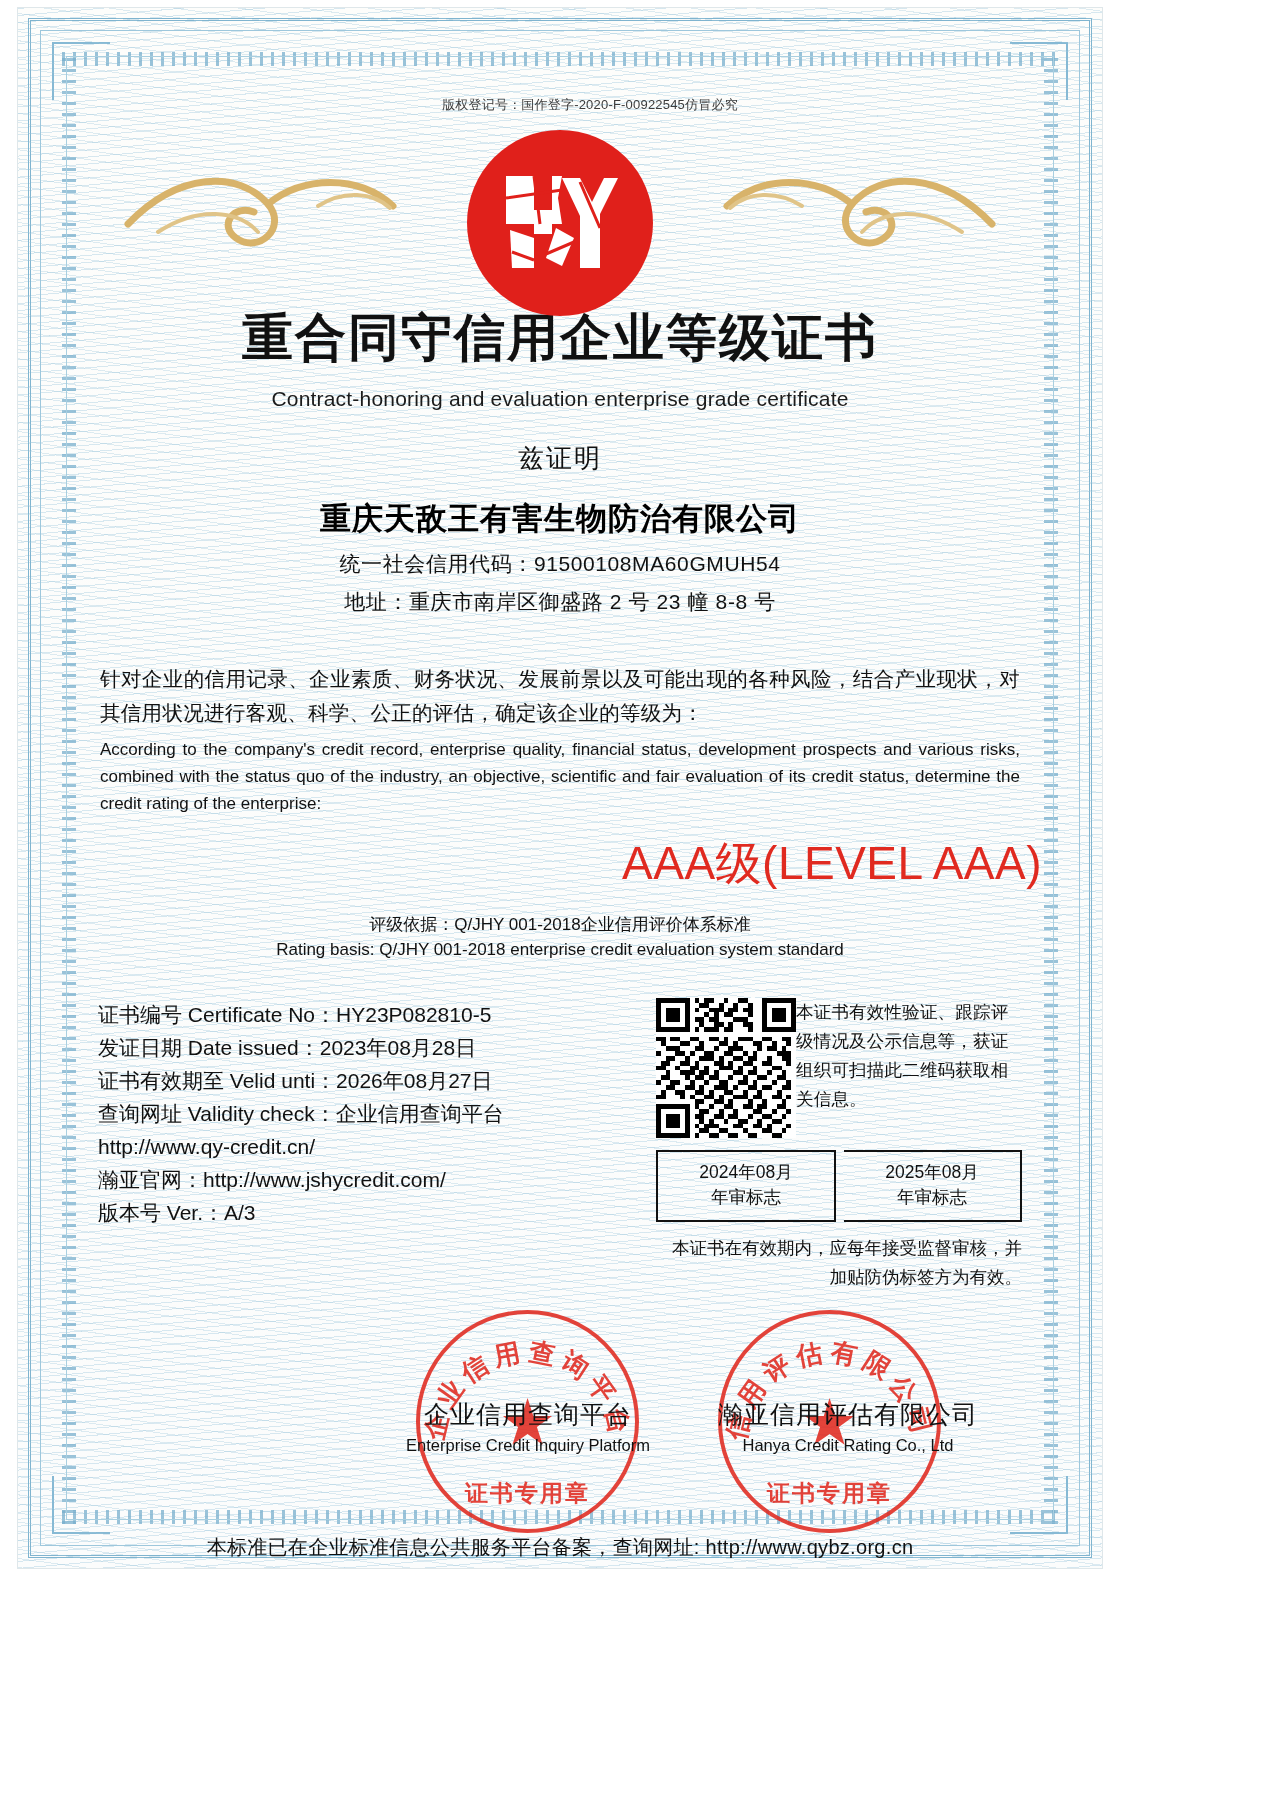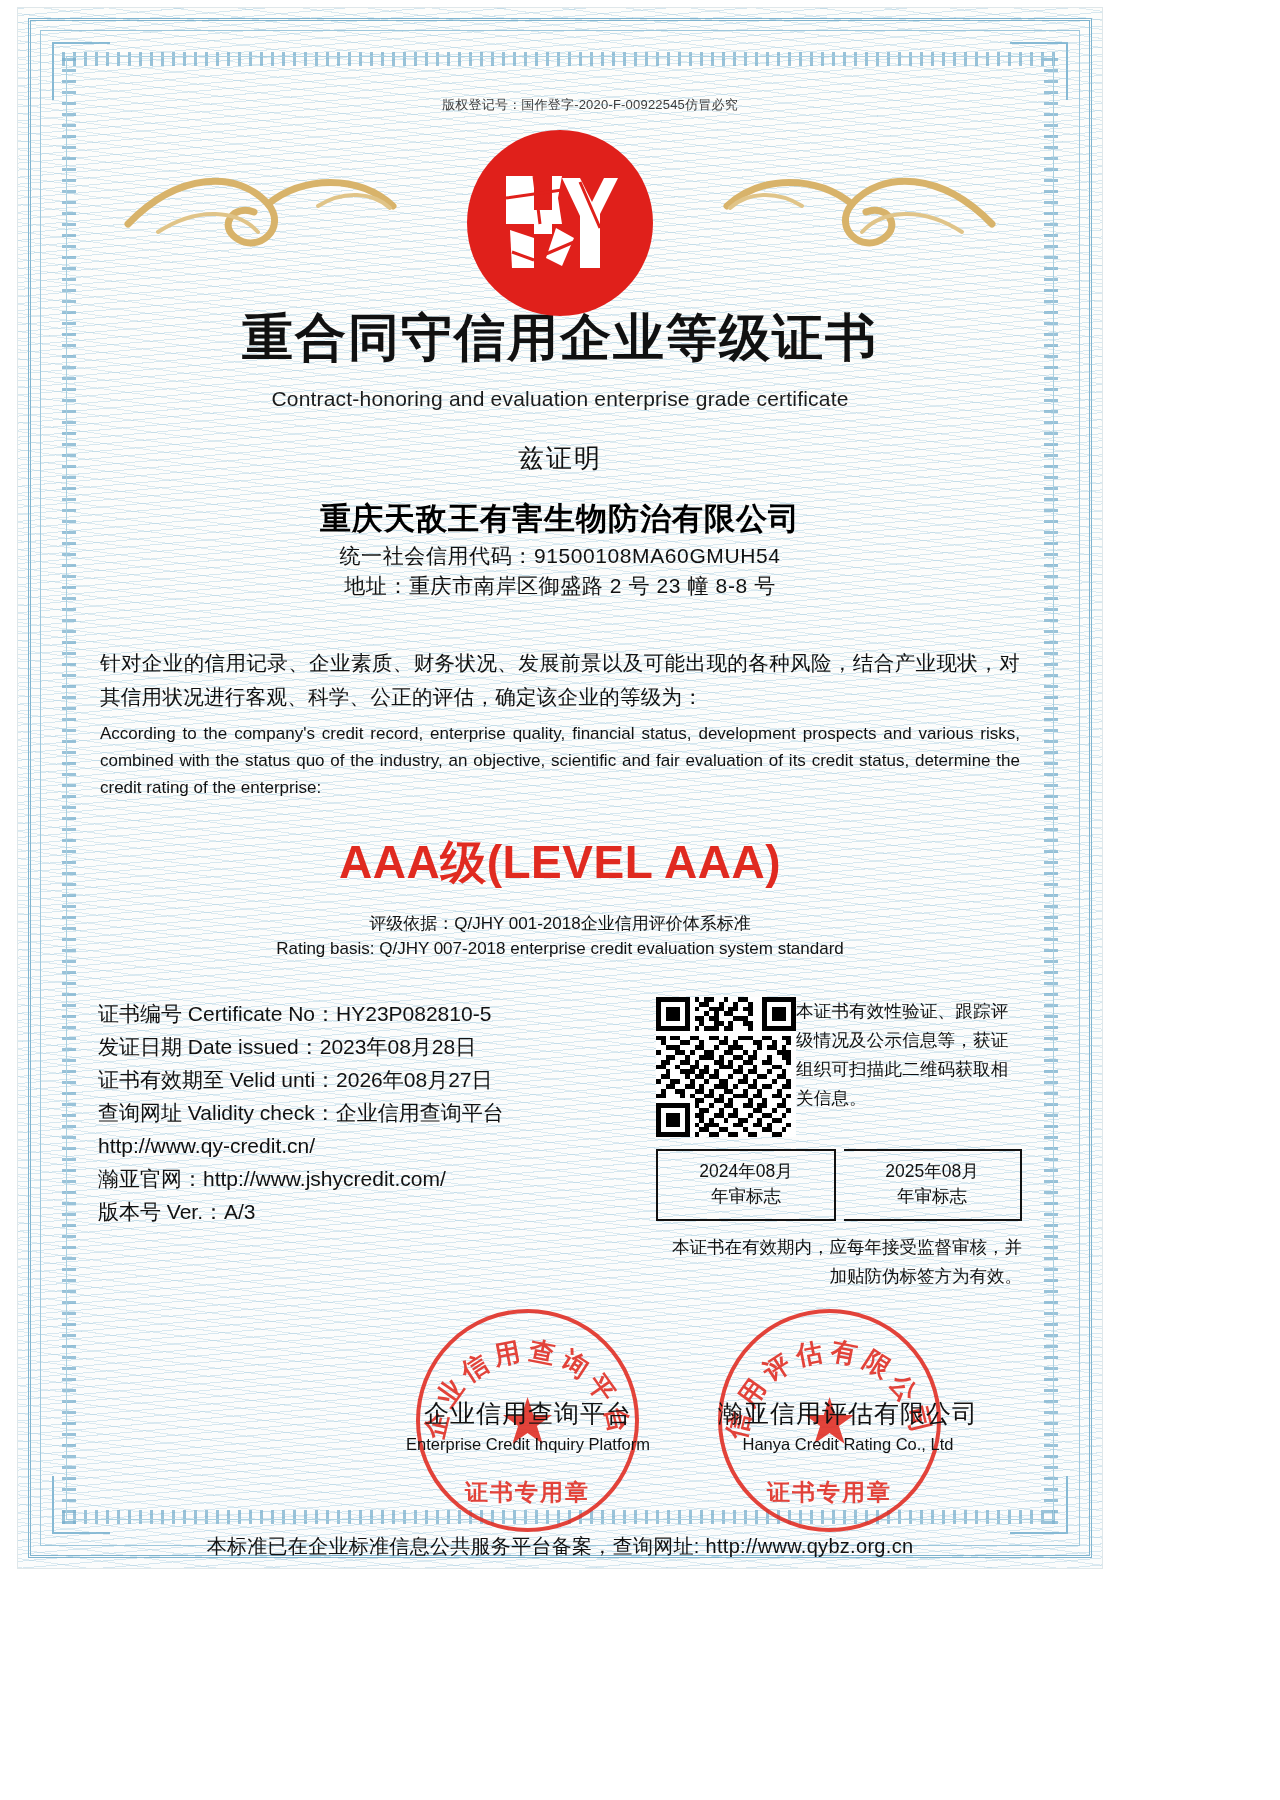--- a/index.html
+++ b/index.html
@@ -165,21 +165,21 @@
     font-size: 31px;
     font-weight: bold;
     color: #000;
     margin-top: 22px;
     letter-spacing: 1px;
   }
   .code, .addr {
     text-align: center;
     font-size: 21px;
     color: #111;
-    margin-top: 2px;
+    margin-top: 10px;
     letter-spacing: .6px;
   }
 
   
   .body-block {
     margin-top: 46px;
     padding: 0 22px;
   }
   .body-cn {
     font-size: 20.5px;
@@ -190,25 +190,25 @@
   }
   .body-en {
     font-size: 17px;
     line-height: 27px;
     color: #111;
     margin-top: 6px;
     text-align: justify;
   }
 
   .level {
-    text-align: center;
+    text-align: right;
     color: #e02a20;
     font-size: 46px;
-    font-weight: bold;
-    margin-top: 31px;
+    font-weight: normal;
+    margin-top: 16px;
     letter-spacing: .5px;
   }
   .basis-cn {
     text-align: center;
     font-size: 17px;
     color: #111;
     margin-top: 18px;
   }
   .basis-en {
     text-align: center;
@@ -394,21 +394,21 @@
     <div class="code">统一社会信用代码：91500108MA60GMUH54</div>
     <div class="addr">地址：重庆市南岸区御盛路 2 号 23 幢 8-8 号</div>
 
     <div class="body-block">
       <div class="body-cn">针对企业的信用记录、企业素质、财务状况、发展前景以及可能出现的各种风险，结合产业现状，对其信用状况进行客观、科学、公正的评估，确定该企业的等级为：</div>
       <div class="body-en">According to the company's credit record, enterprise quality, financial status, development prospects and various risks, combined with the status quo of the industry, an objective, scientific and fair evaluation of its credit status, determine the credit rating of the enterprise:</div>
     </div>
 
     <div class="level">AAA级(LEVEL AAA)</div>
     <div class="basis-cn">评级依据：Q/JHY 001-2018企业信用评价体系标准</div>
-    <div class="basis-en">Rating basis: Q/JHY 007-2018 enterprise credit evaluation system standard</div>
+    <div class="basis-en">Rating basis: Q/JHY 001-2018 enterprise credit evaluation system standard</div>
 
     <div class="info-row">
       <div class="info-left">
         <div>证书编号 Certificate No：HY23P082810-5</div>
         <div>发证日期 Date issued：2023年08月28日</div>
         <div>证书有效期至 Velid unti：2026年08月27日</div>
         <div>查询网址 Validity check：企业信用查询平台</div>
         <div>http://www.qy-credit.cn/</div>
         <div>瀚亚官网：http://www.jshycredit.com/</div>
         <div>版本号 Ver.：A/3</div>

